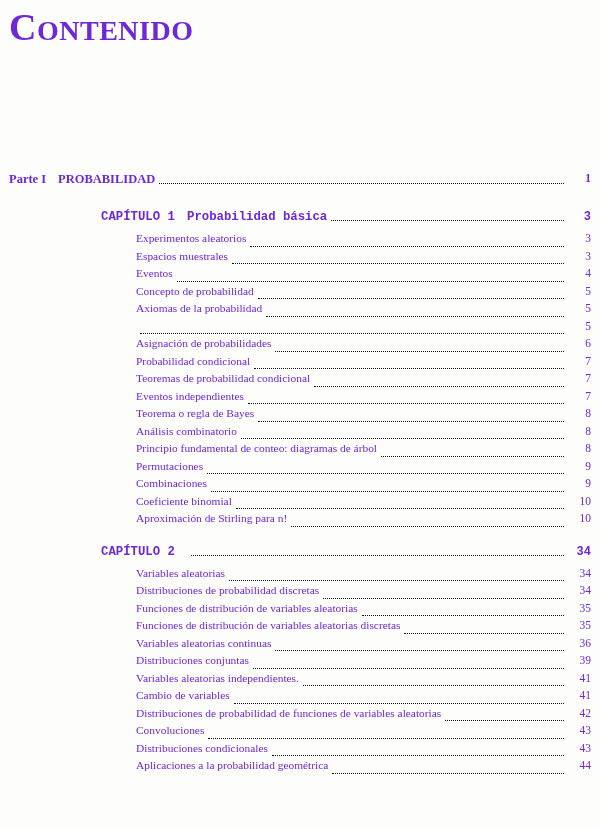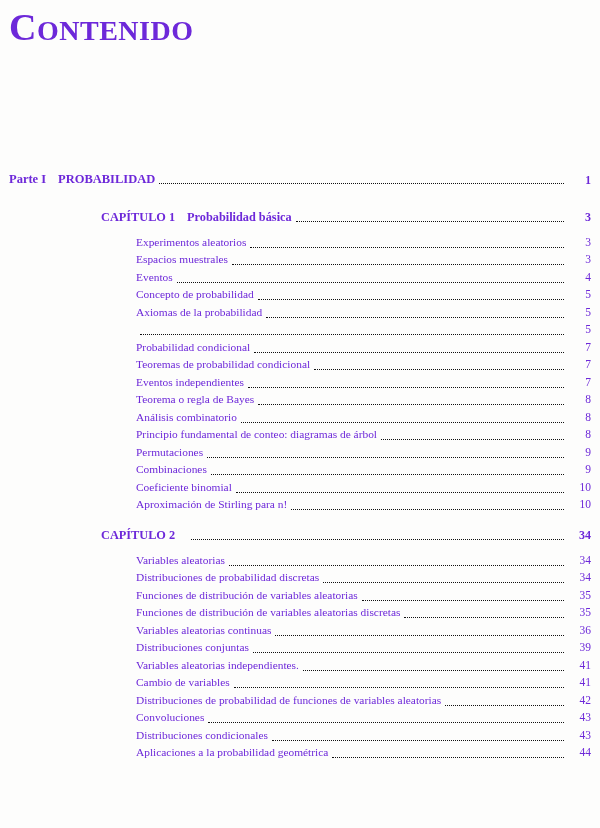--- a/index.html
+++ b/index.html
@@ -20,21 +20,21 @@
     letter-spacing: 0.5px;
     white-space: nowrap;
   }
   .title .initial { font-size: 38px; }
   .title .rest   { font-size: 28px; }
 
   .toc { margin-top: 120px; }
 
   .row {
     display: flex;
-    align-items: center;
+    align-items: flex-start;
   }
   .leader {
     flex: 1 1 auto;
     align-self: flex-end;
     margin: 0 3px 3px 4px;
     border-bottom: 1.6px dotted #111;
     min-width: 12px;
   }
   .pagenum {
     flex: 0 0 auto;
@@ -51,20 +51,21 @@
   .part-title { flex: 0 0 auto; }
 
   .chapter-1 { margin-top: 23px; }
   .chapter-2 { margin-top: 15px; }
 
   .chapter-row {
     margin-left: 92px;
     font-weight: bold;
     font-size: 12.3px;
     margin-bottom: 8px;
+    font-family: Liberation Mono, monospace;
   }
   .ch-label { flex: 0 0 auto; width: 86px; }
   .ch-title { flex: 0 0 auto; }
   .chapter-row .pagenum { font-size: 12px; }
 
   .item-row {
     margin-left: 127px;
     font-size: 11.4px;
     height: 17.5px;
   }
@@ -117,20 +118,25 @@
       <div class="row item-row">
         <span class="item-title">Axiomas de la probabilidad</span>
         <span class="leader"></span>
         <span class="pagenum">5</span>
       </div>
       <div class="row item-row">
         <span class="leader"></span>
         <span class="pagenum">5</span>
       </div>
       <div class="row item-row">
+        <span class="item-title">Asignación de probabilidades</span>
+        <span class="leader"></span>
+        <span class="pagenum">6</span>
+      </div>
+      <div class="row item-row">
         <span class="item-title">Probabilidad condicional</span>
         <span class="leader"></span>
         <span class="pagenum">7</span>
       </div>
       <div class="row item-row">
         <span class="item-title">Teoremas de probabilidad condicional</span>
         <span class="leader"></span>
         <span class="pagenum">7</span>
       </div>
       <div class="row item-row">

